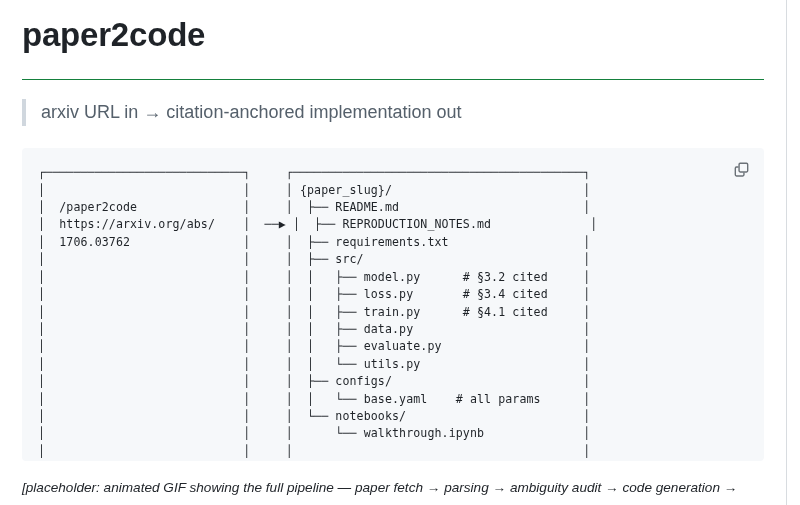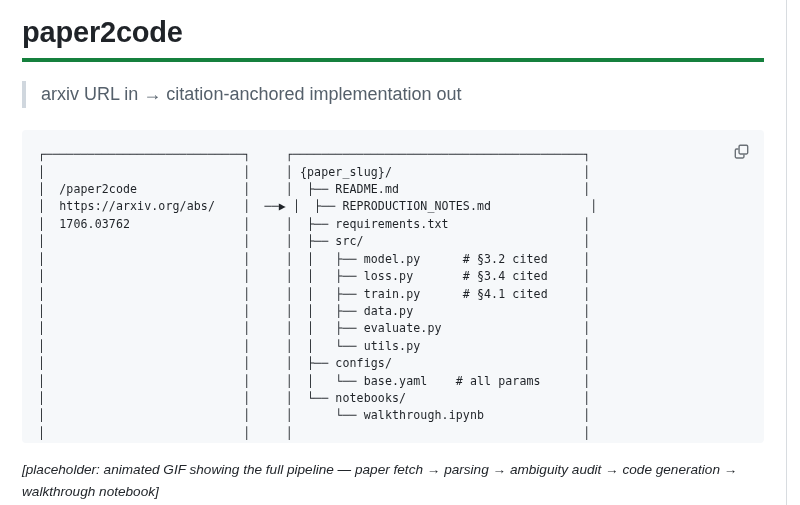--- a/index.html
+++ b/index.html
@@ -29,28 +29,28 @@
 
   .readme {
     box-sizing: border-box;
     width: 786px;
     height: 505px;
     padding: 14px 22px 0 22px;
   }
 
   
   h1.title {
-    font-size: 29px;
+    font-size: 33px;
     font-weight: 700;
     line-height: 1.25;
     margin: 0 0 9px 0;
     letter-spacing: -0.2px;
     color: #1f2328;
-    padding-bottom: 8px;
-    border-bottom: 4px solid #15803d;
+    padding-bottom: 24px;
+    border-bottom: 1px solid #15803d;
   }
 
   
   blockquote.tagline {
     margin: 19px 0 0 0;
     padding: 0 0 0 15px;
     border-left: 4px solid #d0d7de;
     color: #55606b;
     font-size: 18px;
     line-height: 1.5;

